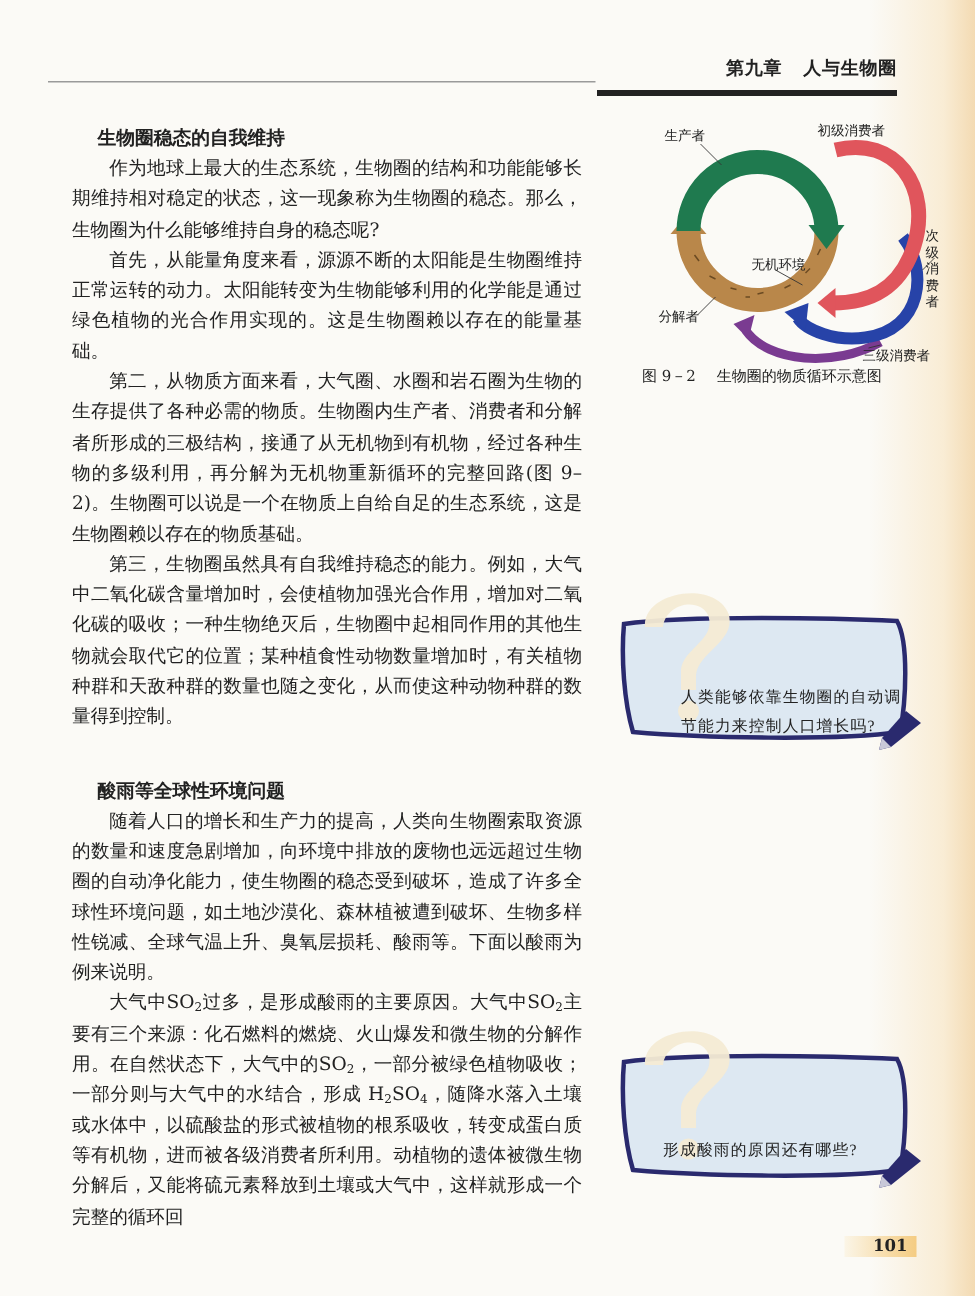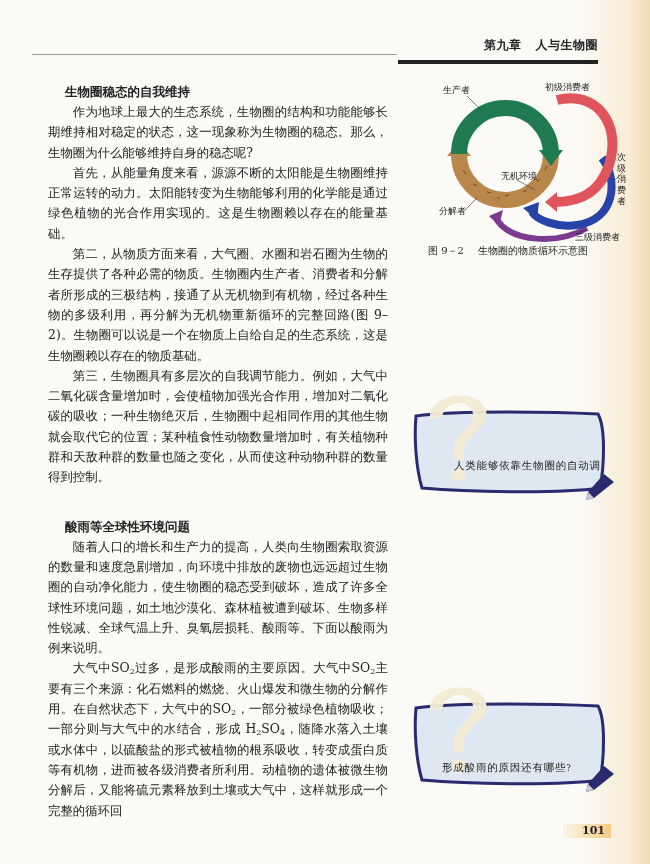--- a/index.html
+++ b/index.html
@@ -63,21 +63,21 @@
 <div class="header-rule"></div>
 <div class="chapter-title">
   <span>第九章</span><span class="sp"></span><span>人与生物圈</span>
 </div>
 
 <div class="main">
   <h3>生物圈稳态的自我维持</h3>
   <p>作为地球上最大的生态系统，生物圈的结构和功能能够长期维持相对稳定的状态，这一现象称为生物圈的稳态。那么，生物圈为什么能够维持自身的稳态呢?</p>
   <p>首先，从能量角度来看，源源不断的太阳能是生物圈维持正常运转的动力。太阳能转变为生物能够利用的化学能是通过绿色植物的光合作用实现的。这是生物圈赖以存在的能量基础。</p>
   <p>第二，从物质方面来看，大气圈、水圈和岩石圈为生物的生存提供了各种必需的物质。生物圈内生产者、消费者和分解者所形成的三极结构，接通了从无机物到有机物，经过各种生物的多级利用，再分解为无机物重新循环的完整回路(图 9–2)。生物圈可以说是一个在物质上自给自足的生态系统，这是生物圈赖以存在的物质基础。</p>
-  <p>第三，生物圈具有多层次的自我调节能力。例如，大气中二氧化碳含量增加时，会使植物加强光合作用，增加对二氧化碳的吸收；一种生物绝灭后，生物圈中起相同作用的其他生物就会取代它的位置；某种植食性动物数量增加时，有关植物种群和天敌种群的数量也随之变化，从而使这种动物种群的数量得到控制。</p>
+  <p>第三，生物圈虽然具有自我维持稳态的能力。例如，大气中二氧化碳含量增加时，会使植物加强光合作用，增加对二氧化碳的吸收；一种生物绝灭后，生物圈中起相同作用的其他生物就会取代它的位置；某种植食性动物数量增加时，有关植物种群和天敌种群的数量也随之变化，从而使这种动物种群的数量得到控制。</p>
   <div class="gap"></div>
   <h3>酸雨等全球性环境问题</h3>
   <p>随着人口的增长和生产力的提高，人类向生物圈索取资源的数量和速度急剧增加，向环境中排放的废物也远远超过生物圈的自动净化能力，使生物圈的稳态受到破坏，造成了许多全球性环境问题，如土地沙漠化、森林植被遭到破坏、生物多样性锐减、全球气温上升、臭氧层损耗、酸雨等。下面以酸雨为例来说明。</p>
   <p><span>大气中SO</span><sub>2</sub><span>过多，是形成酸雨的主要原因。大气中SO</span><sub>2</sub><span>主要有三个来源：化石燃料的燃烧、火山爆发和微生物的分解作用。在自然状态下，大气中的SO</span><sub>2</sub><span>，一部分被绿色植物吸收；一部分则与大气中的水结合，形成 H</span><sub>2</sub><span>SO</span><sub>4</sub><span>，随降水落入土壤或水体中，以硫酸盐的形式被植物的根系吸收，转变成蛋白质等有机物，进而被各级消费者所利用。动植物的遗体被微生物分解后，又能将硫元素释放到土壤或大气中，这样就形成一个完整的循环回</span></p>
 </div>
 
 <div class="figure">
   <svg width="195" height="165" viewBox="0 0 195 165">
 
     <path d="M150 148 C 120 165, 75 162, 60 140" fill="none" stroke="#7a3b91" stroke-width="6"></path>
@@ -135,20 +135,21 @@
     <path d="M8 28 C 50 22, 150 24, 190 26 C 198 40, 196 80, 192 100 C 150 106, 60 104, 14 100 C 8 80, 6 50, 8 28 Z" fill="#dde8f2" stroke="#2a2a6e" stroke-width="3"></path>
     <path d="M22 30 C 20 6, 70 -2, 78 22 C 82 40, 58 46, 56 62 L 56 72 L 46 72 L 46 58 C 48 44, 70 38, 64 22 C 58 10, 36 14, 34 30 Z" fill="#f4ebd4" opacity="0.95"></path>
     <circle cx="51" cy="86" r="7" fill="#f4ebd4" opacity="0.95"></circle>
     <g>
       <polygon points="196,86 206,94 186,110 178,112 180,104" fill="#2a2a6e"></polygon>
       <polygon points="180,104 186,110 178,112" fill="#c8c8d8"></polygon>
     </g>
   </svg>
   <div class="qtext" style="left:46px; top:52px;">
     <div>人类能够依靠生物圈的自动调</div>
+    <div>节能力来控制人口增长吗?</div>
   </div>
 </div>
 
 <div class="qbox" style="left:408px; top:680px; width:210px; height:115px;">
   <svg width="210" height="115" viewBox="0 0 210 115">
     <path d="M8 28 C 50 22, 150 24, 190 26 C 198 40, 196 80, 192 100 C 150 106, 60 104, 14 100 C 8 80, 6 50, 8 28 Z" fill="#dde8f2" stroke="#2a2a6e" stroke-width="3"></path>
     <path d="M22 30 C 20 6, 70 -2, 78 22 C 82 40, 58 46, 56 62 L 56 72 L 46 72 L 46 58 C 48 44, 70 38, 64 22 C 58 10, 36 14, 34 30 Z" fill="#f4ebd4" opacity="0.95"></path>
     <circle cx="51" cy="86" r="7" fill="#f4ebd4" opacity="0.95"></circle>
     <g>
       <polygon points="196,86 206,94 186,110 178,112 180,104" fill="#2a2a6e"></polygon>

